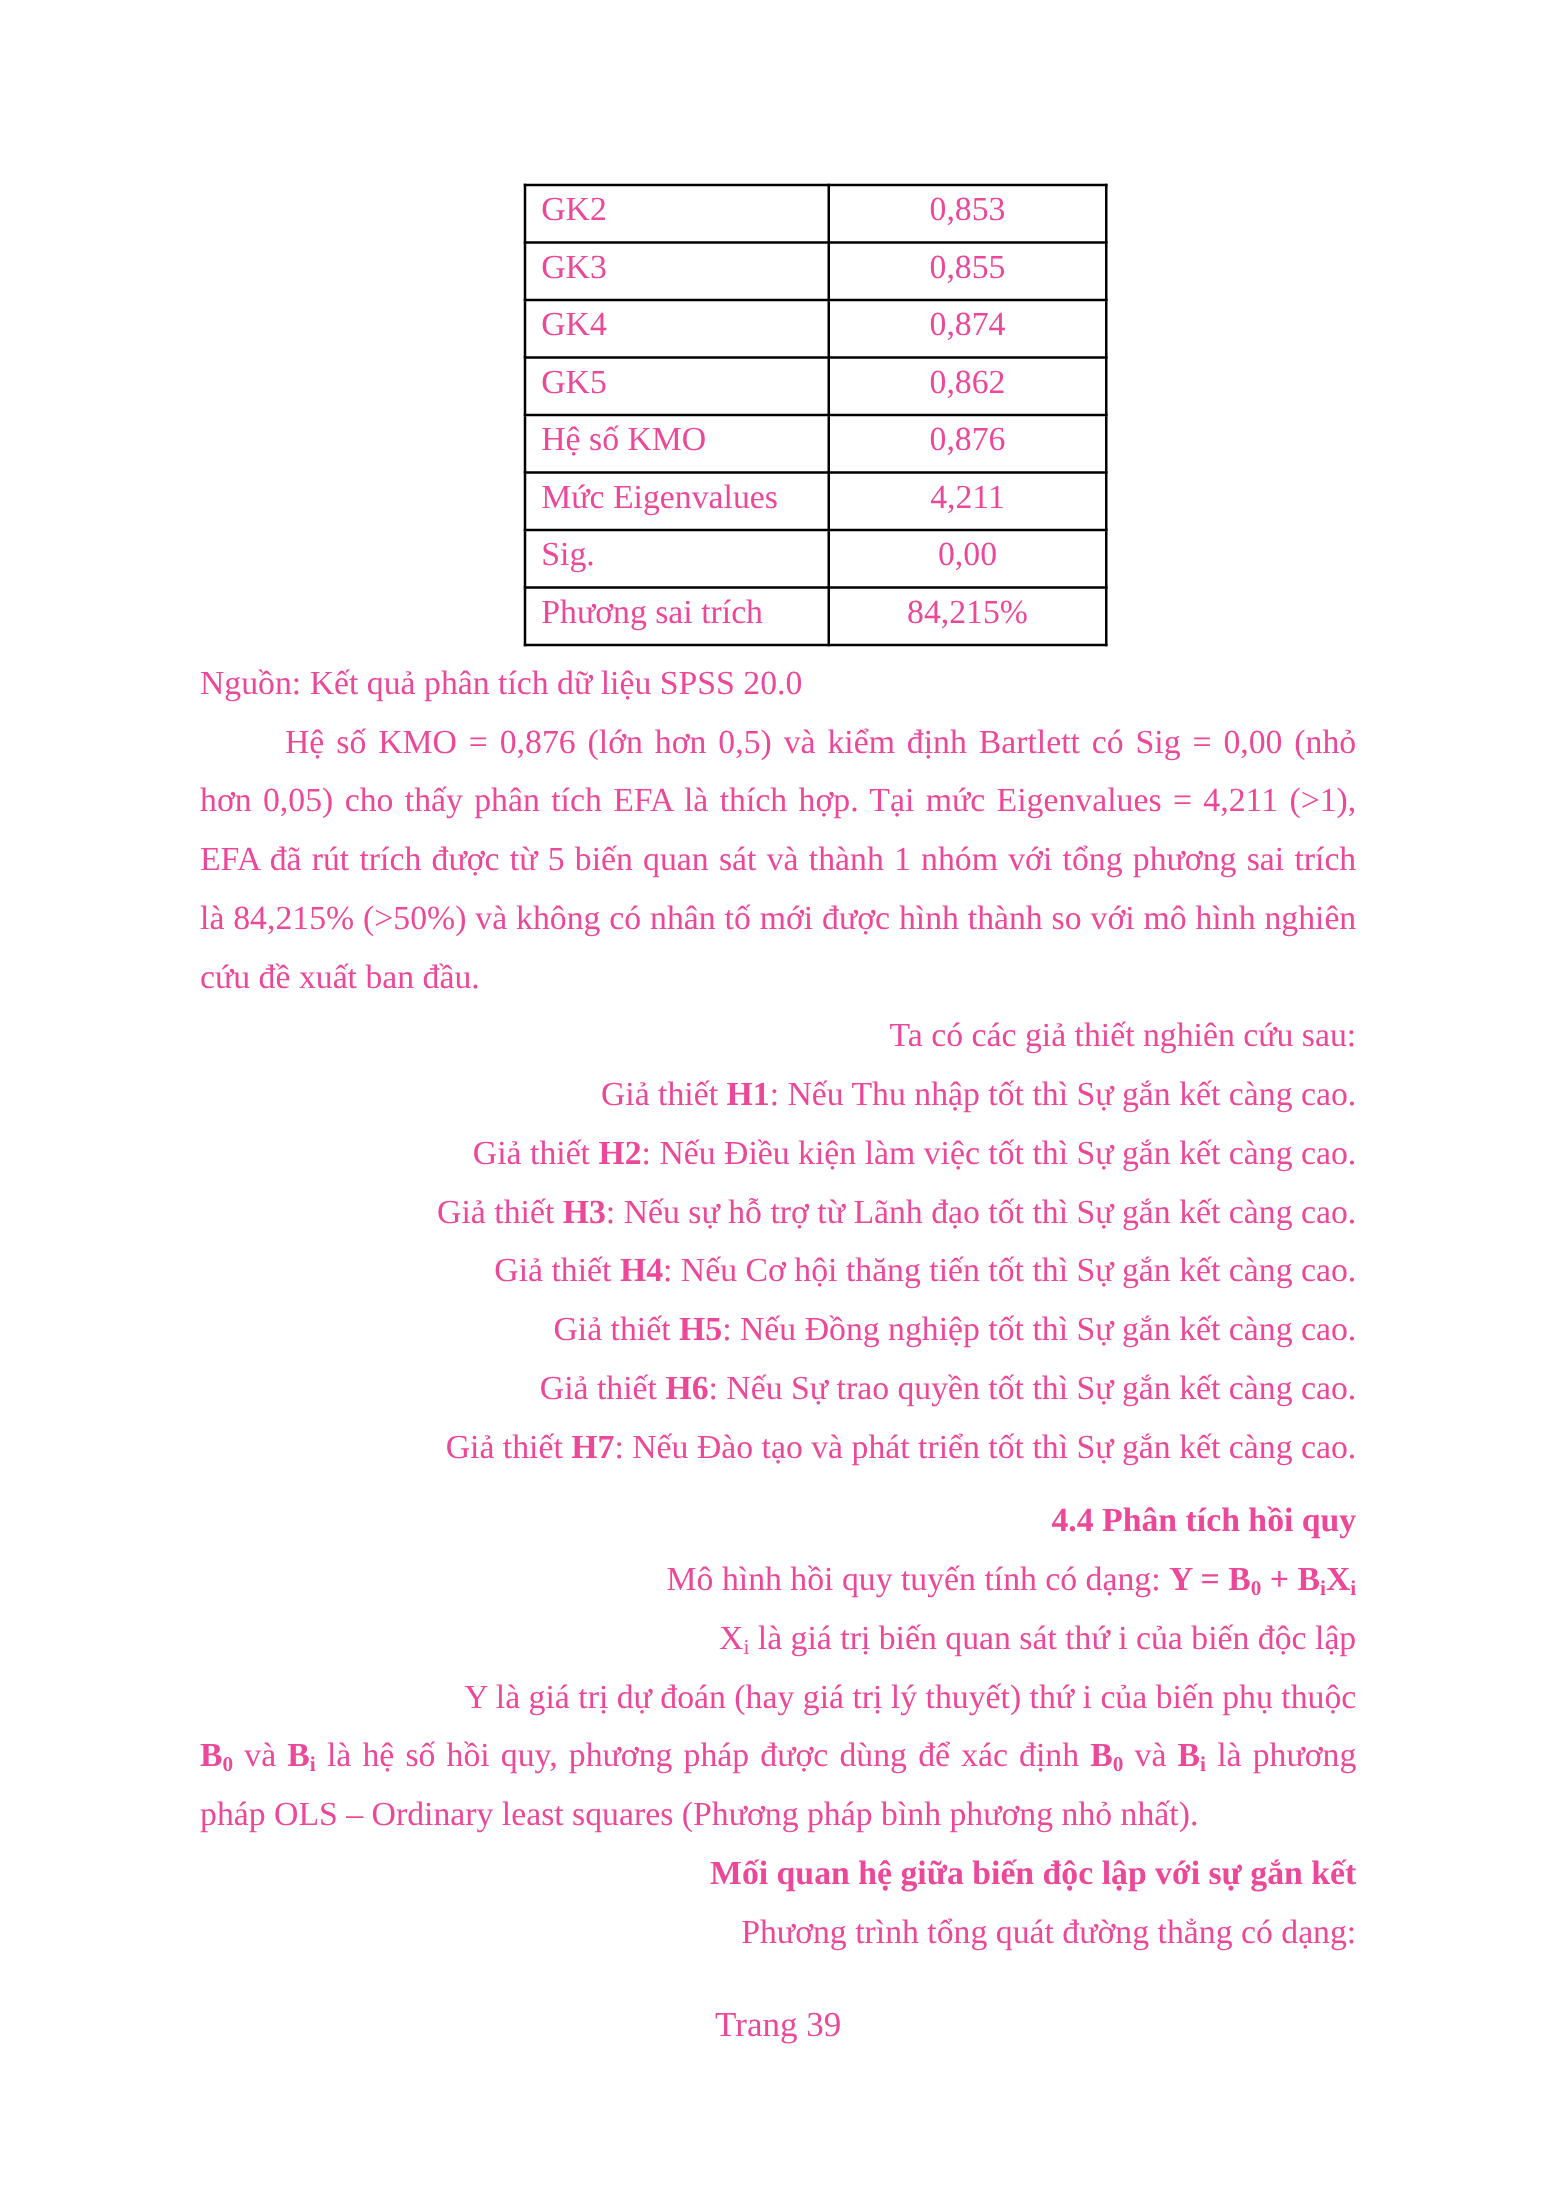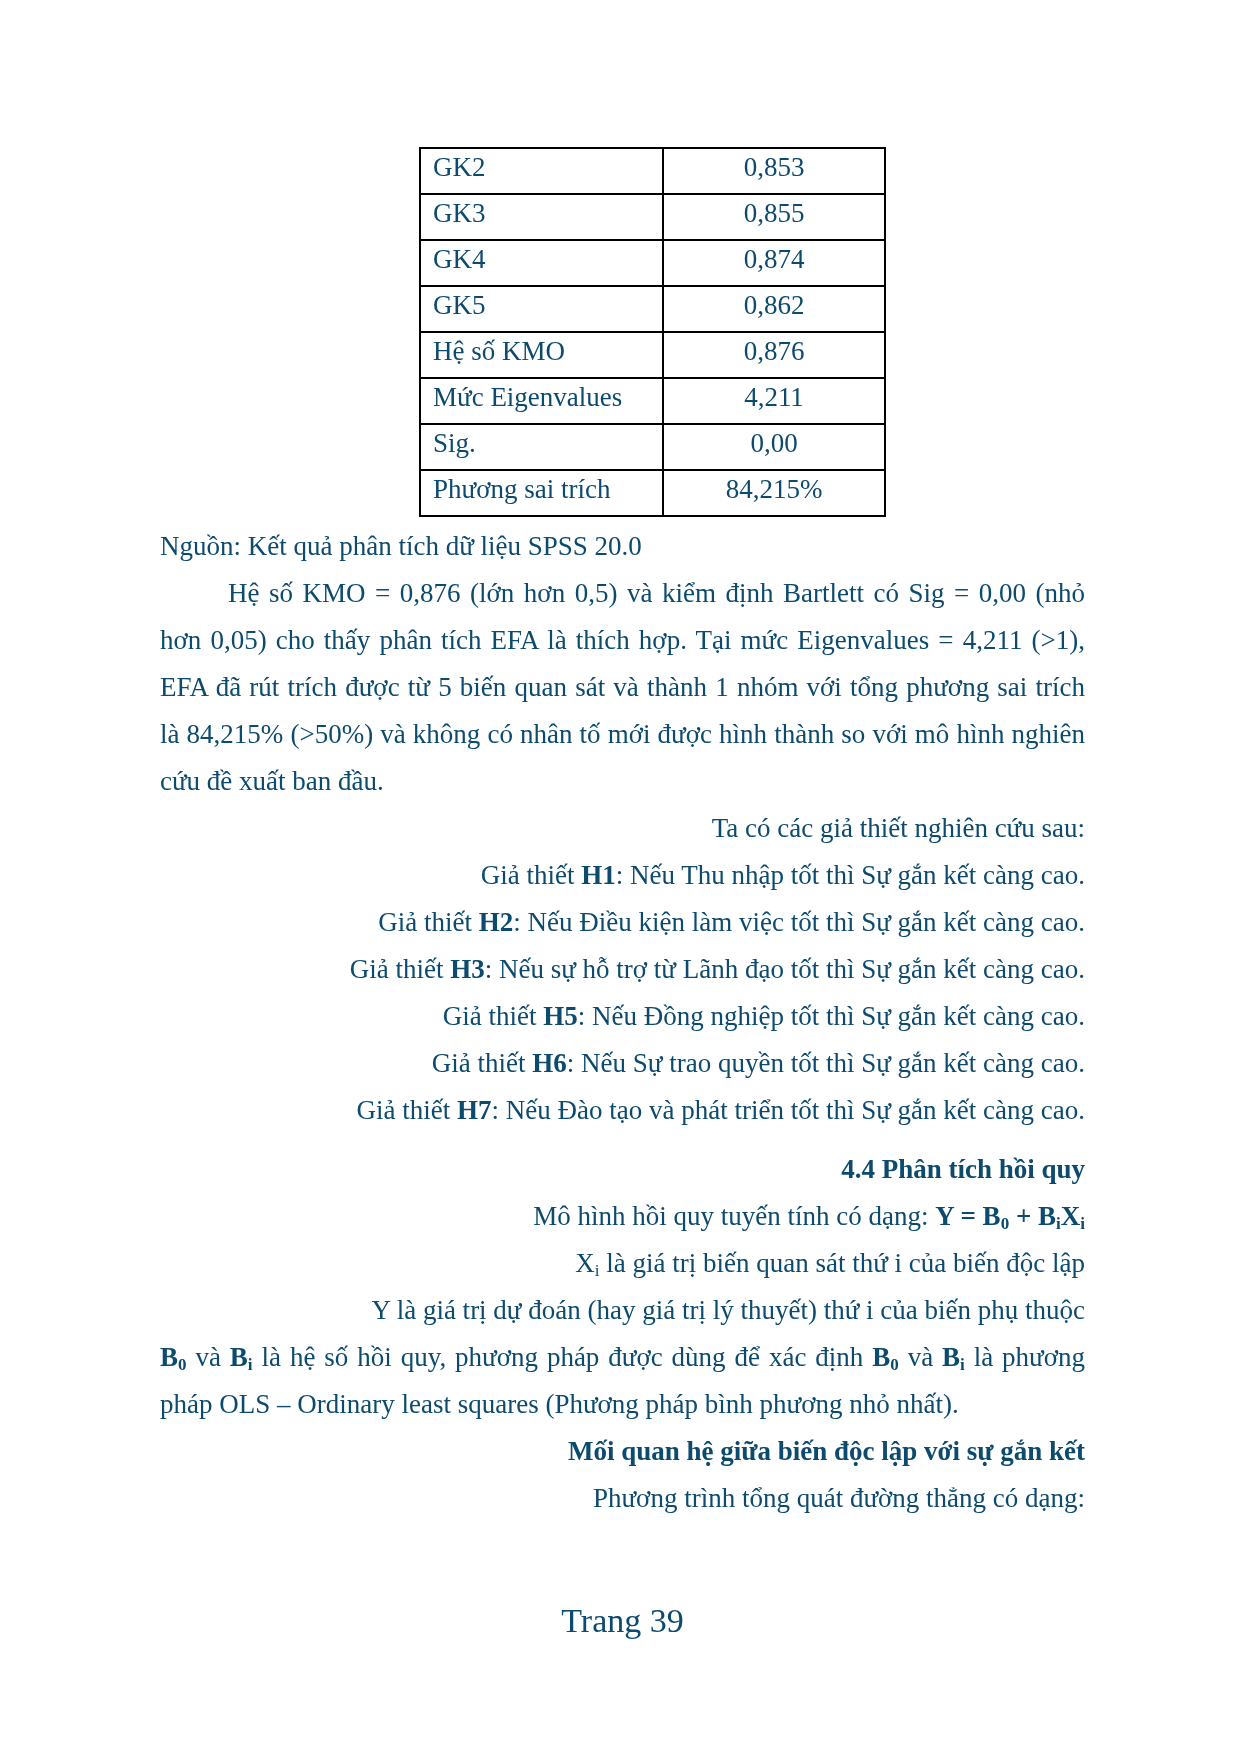--- a/index.html
+++ b/index.html
@@ -1,21 +1,21 @@
 <!DOCTYPE html>
 <html><head>
 <meta charset="utf-8">
 <style>
   html, body { margin: 0; padding: 0; background: #ffffff; }
   .page {
     position: relative;
     width: 1109px;
     height: 1754px;
     background: #ffffff;
-    color: #0c4a6e;
+    color: #ec4899;
     font-family: "Liberation Serif", "DejaVu Serif", serif;
     overflow: hidden;
   }
   table.factor-table {
     position: absolute;
     left: 419px;
     top: 147px;
     width: 467px;
     border-collapse: collapse;
     table-layout: fixed;
@@ -56,21 +56,21 @@
   p.para { text-align: justify; }
   p.heading { margin-top: 12px; }
   .b { font-weight: bold; }
   .sub { font-size: 17px; vertical-align: -4px; line-height: 0; }
   .footer-line {
     position: absolute;
     left: 160px;
     top: 1603px;
     width: 925px;
     text-align: center;
-    font-size: 34px;
+    font-size: 28px;
     line-height: 36px;
   }
 </style>
 </head>
 <body>
 
 <div class="page">
 
   <table class="factor-table">
     <tbody>
@@ -110,20 +110,21 @@
   </table>
 
   <div class="source-line">Nguồn: Kết quả phân tích dữ liệu SPSS 20.0</div>
 
   <div class="content-area">
       <p class="para-indent"><span>Hệ số KMO = 0,876 (lớn hơn 0,5) và kiểm định Bartlett có Sig = 0,00 (nhỏ hơn 0,05) cho thấy phân tích EFA là thích hợp. Tại mức Eigenvalues = 4,211 (&gt;1), EFA đã rút trích được từ 5 biến quan sát và thành 1 nhóm với tổng phương sai trích là 84,215% (&gt;50%) và không có nhân tố mới được hình thành so với mô hình nghiên cứu đề xuất ban đầu.</span></p>
       <p class="line"><span>Ta có các giả thiết nghiên cứu sau:</span></p>
       <p class="line"><span>Giả thiết </span><span class="b">H1</span><span>: Nếu Thu nhập tốt thì Sự gắn kết càng cao.</span></p>
       <p class="line"><span>Giả thiết </span><span class="b">H2</span><span>: Nếu Điều kiện làm việc tốt thì Sự gắn kết càng cao.</span></p>
       <p class="line"><span>Giả thiết </span><span class="b">H3</span><span>: Nếu sự hỗ trợ từ Lãnh đạo tốt thì Sự gắn kết càng cao.</span></p>
+      <p class="line"><span>Giả thiết </span><span class="b">H4</span><span>: Nếu Cơ hội thăng tiến tốt thì Sự gắn kết càng cao.</span></p>
       <p class="line"><span>Giả thiết </span><span class="b">H5</span><span>: Nếu Đồng nghiệp tốt thì Sự gắn kết càng cao.</span></p>
       <p class="line"><span>Giả thiết </span><span class="b">H6</span><span>: Nếu Sự trao quyền tốt thì Sự gắn kết càng cao.</span></p>
       <p class="line"><span>Giả thiết </span><span class="b">H7</span><span>: Nếu Đào tạo và phát triển tốt thì Sự gắn kết càng cao.</span></p>
       <p class="heading"><span class="b">4.4 Phân tích hồi quy</span></p>
       <p class="line"><span>Mô hình hồi quy tuyến tính có dạng: </span><span class="b">Y = B</span><span class="b sub">0</span><span class="b"> + B</span><span class="b sub">i</span><span class="b">X</span><span class="b sub">i</span></p>
       <p class="line"><span>X</span><span class="sub">i</span><span> là giá trị biến quan sát thứ i của biến độc lập</span></p>
       <p class="line"><span>Y là giá trị dự đoán (hay giá trị lý thuyết) thứ i của biến phụ thuộc</span></p>
       <p class="para"><span class="b">B</span><span class="b sub">0</span><span> và </span><span class="b">B</span><span class="b sub">i</span><span> là hệ số hồi quy, phương pháp được dùng để xác định </span><span class="b">B</span><span class="b sub">0</span><span> và </span><span class="b">B</span><span class="b sub">i</span><span> là phương pháp OLS – Ordinary least squares (Phương pháp bình phương nhỏ nhất).</span></p>
       <p class="line"><span class="b">Mối quan hệ giữa biến độc lập với sự gắn kết</span></p>
       <p class="line"><span>Phương trình tổng quát đường thẳng có dạng:</span></p>

